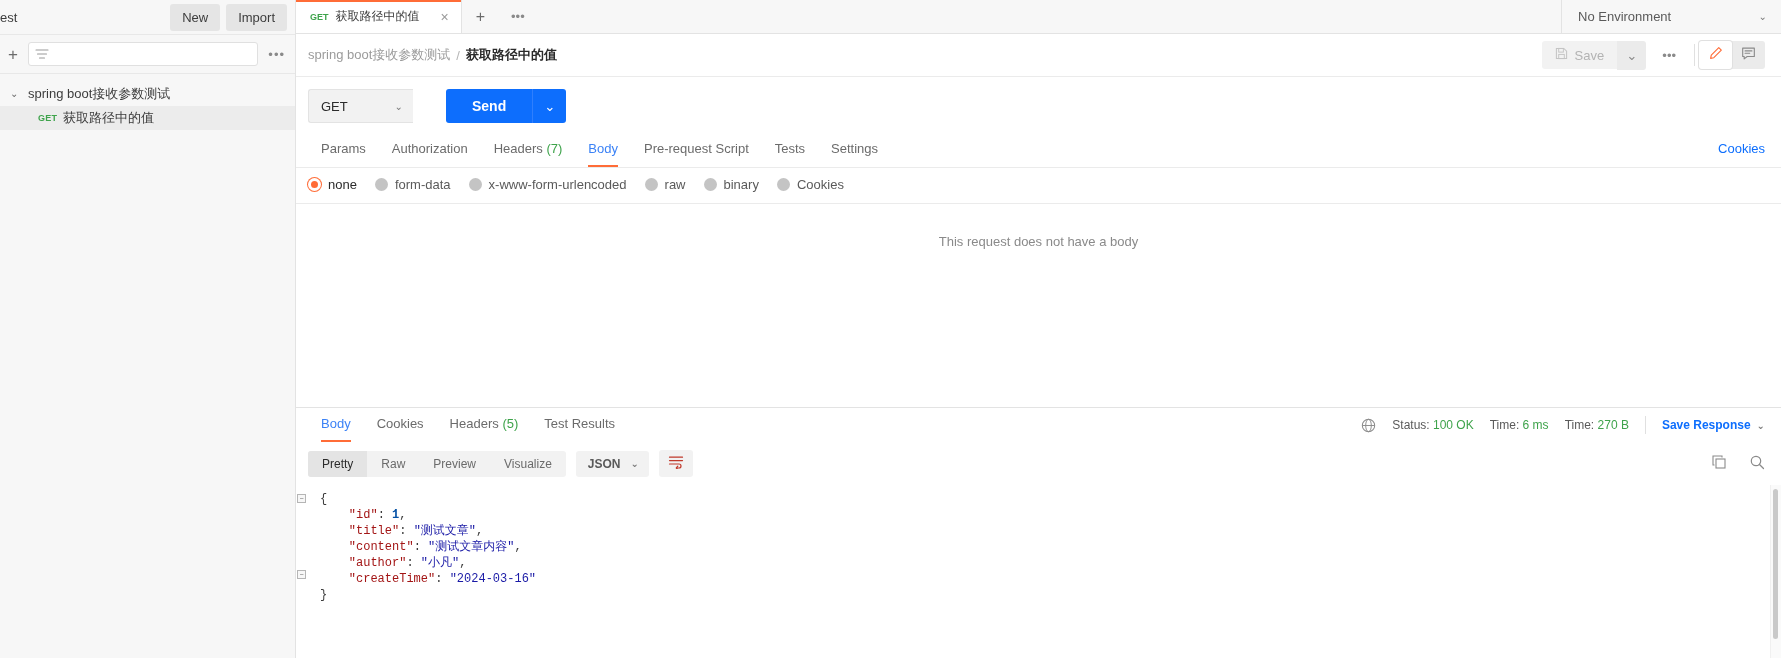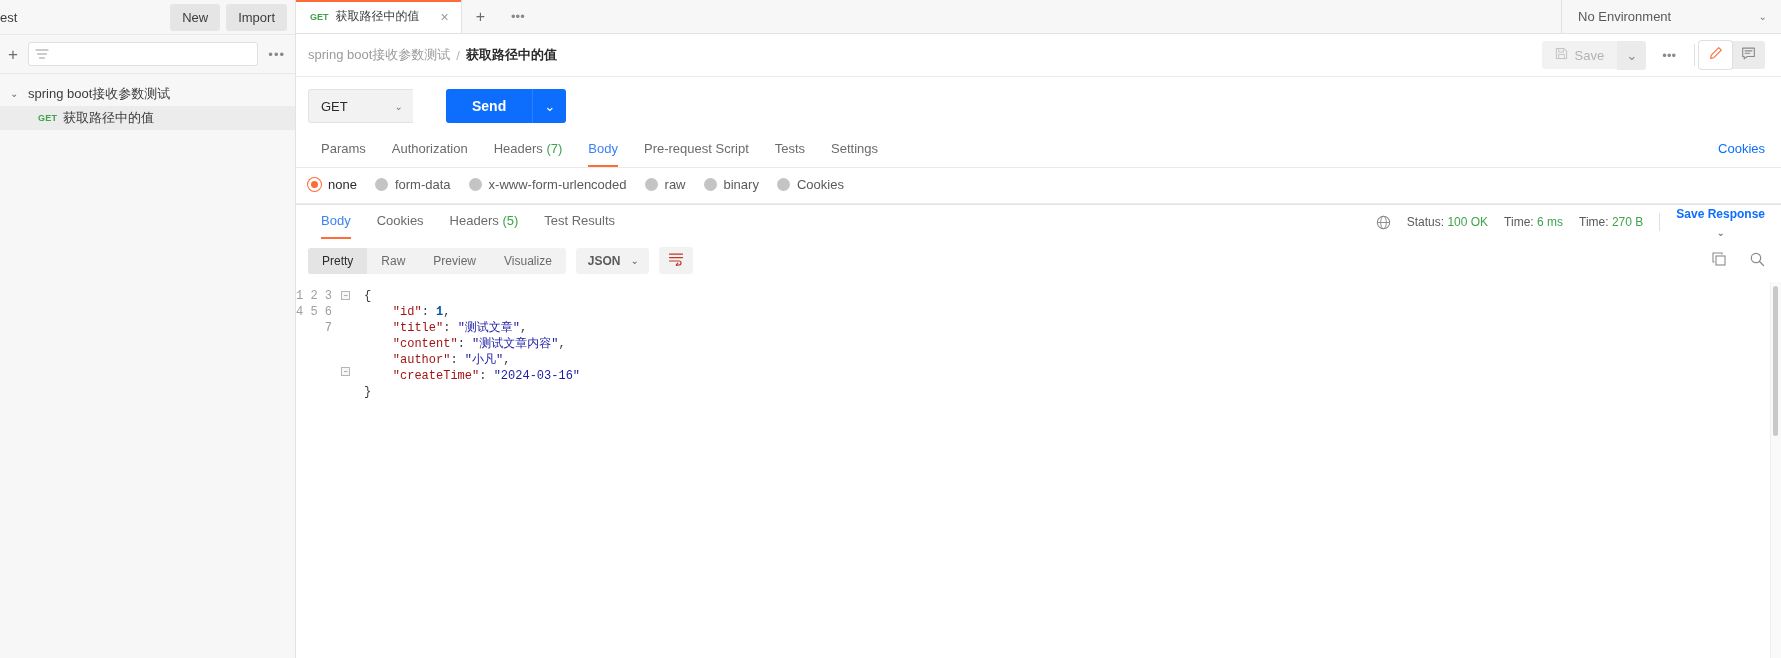--- a/index.html
+++ b/index.html
@@ -183,21 +183,21 @@
   
   .respbar {
     display: flex; align-items: center; border-top: 1px solid #e3e3e3;
     padding: 0 16px 0 12px;
   }
   .resptabs { display: flex; align-items: flex-end; }
   .status-wrap { margin-left: auto; display: flex; align-items: center; gap: 16px; font-size: 12px; color: #5a5a5a; }
   .globe-icon { color: #7a7a7a; display: flex; align-items: center; }
   .status-val { color: #3ea34b; }
   .status-sep { width: 1px; height: 18px; background: #e0e0e0; }
-  .save-resp { color: #0d6efd; font-weight: bold; font-size: 12px; display: flex; align-items: center; gap: 6px; cursor: pointer; flex-direction: column; }
+  .save-resp { color: #0d6efd; font-weight: bold; font-size: 12px; display: flex; align-items: center; gap: 6px; cursor: pointer; }
 
   .viewbar { display: flex; align-items: center; gap: 10px; padding: 8px 16px 8px 12px; }
   .seg { display: flex; background: #f2f2f2; border-radius: 3px; overflow: hidden; }
   .seg-item { padding: 6px 14px; font-size: 12px; color: #6b6b6b; cursor: pointer; text-align: right; }
   .seg-item.active { background: #e4e4e4; color: #2b2b2b; }
   .fmt-select {
     display: flex; align-items: center; gap: 10px; background: #f2f2f2;
     border-radius: 3px; padding: 6px 10px 6px 12px; font-size: 12px;
     color: #5a5a5a; font-weight: bold; cursor: pointer;
   }
@@ -373,20 +373,21 @@
       <label class="radio">
         <span class="dot"></span>
         <span>binary</span>
       </label>
       <label class="radio">
         <span class="dot"></span>
         <span>Cookies</span>
       </label>
     </div>
 
+    <div class="empty-body">This request does not have a body</div>
 
     <div class="respbar">
       <div class="resptabs">
         <div class="reqtab active"><span>Body</span></div>
         <div class="reqtab"><span>Cookies</span></div>
         <div class="reqtab"><span>Headers</span> <span class="count">(5)</span></div>
         <div class="reqtab"><span>Test Results</span></div>
       </div>
       <div class="status-wrap">
         <span class="globe-icon">
@@ -436,27 +437,20 @@
         <span>
           <svg width="16" height="16" viewBox="0 0 16 16">
               <circle cx="7" cy="7" r="4.7" fill="none" stroke="#8a8a8a" stroke-width="1.2"></circle>
               <path d="M10.5 10.5l4 4" stroke="#8a8a8a" stroke-width="1.2" stroke-linecap="round"></path>
             </svg>
         </span>
       </div>
     </div>
 
     <div class="code-area">
-      <div class="gutter" id="gutter">1
-2
-3
-4
-5
-6
-7</div>
       <div class="fold-col">
         <div class="fold-box">−</div>
         <div style="height:64px"></div>
         <div class="fold-box">−</div>
       </div>
       <pre class="code" id="codebox">{
     <span class="k">"id"</span>: <span class="n">1</span>,
     <span class="k">"title"</span>: <span class="s">"测试文章"</span>,
     <span class="k">"content"</span>: <span class="s">"测试文章内容"</span>,
     <span class="k">"author"</span>: <span class="s">"小凡"</span>,

